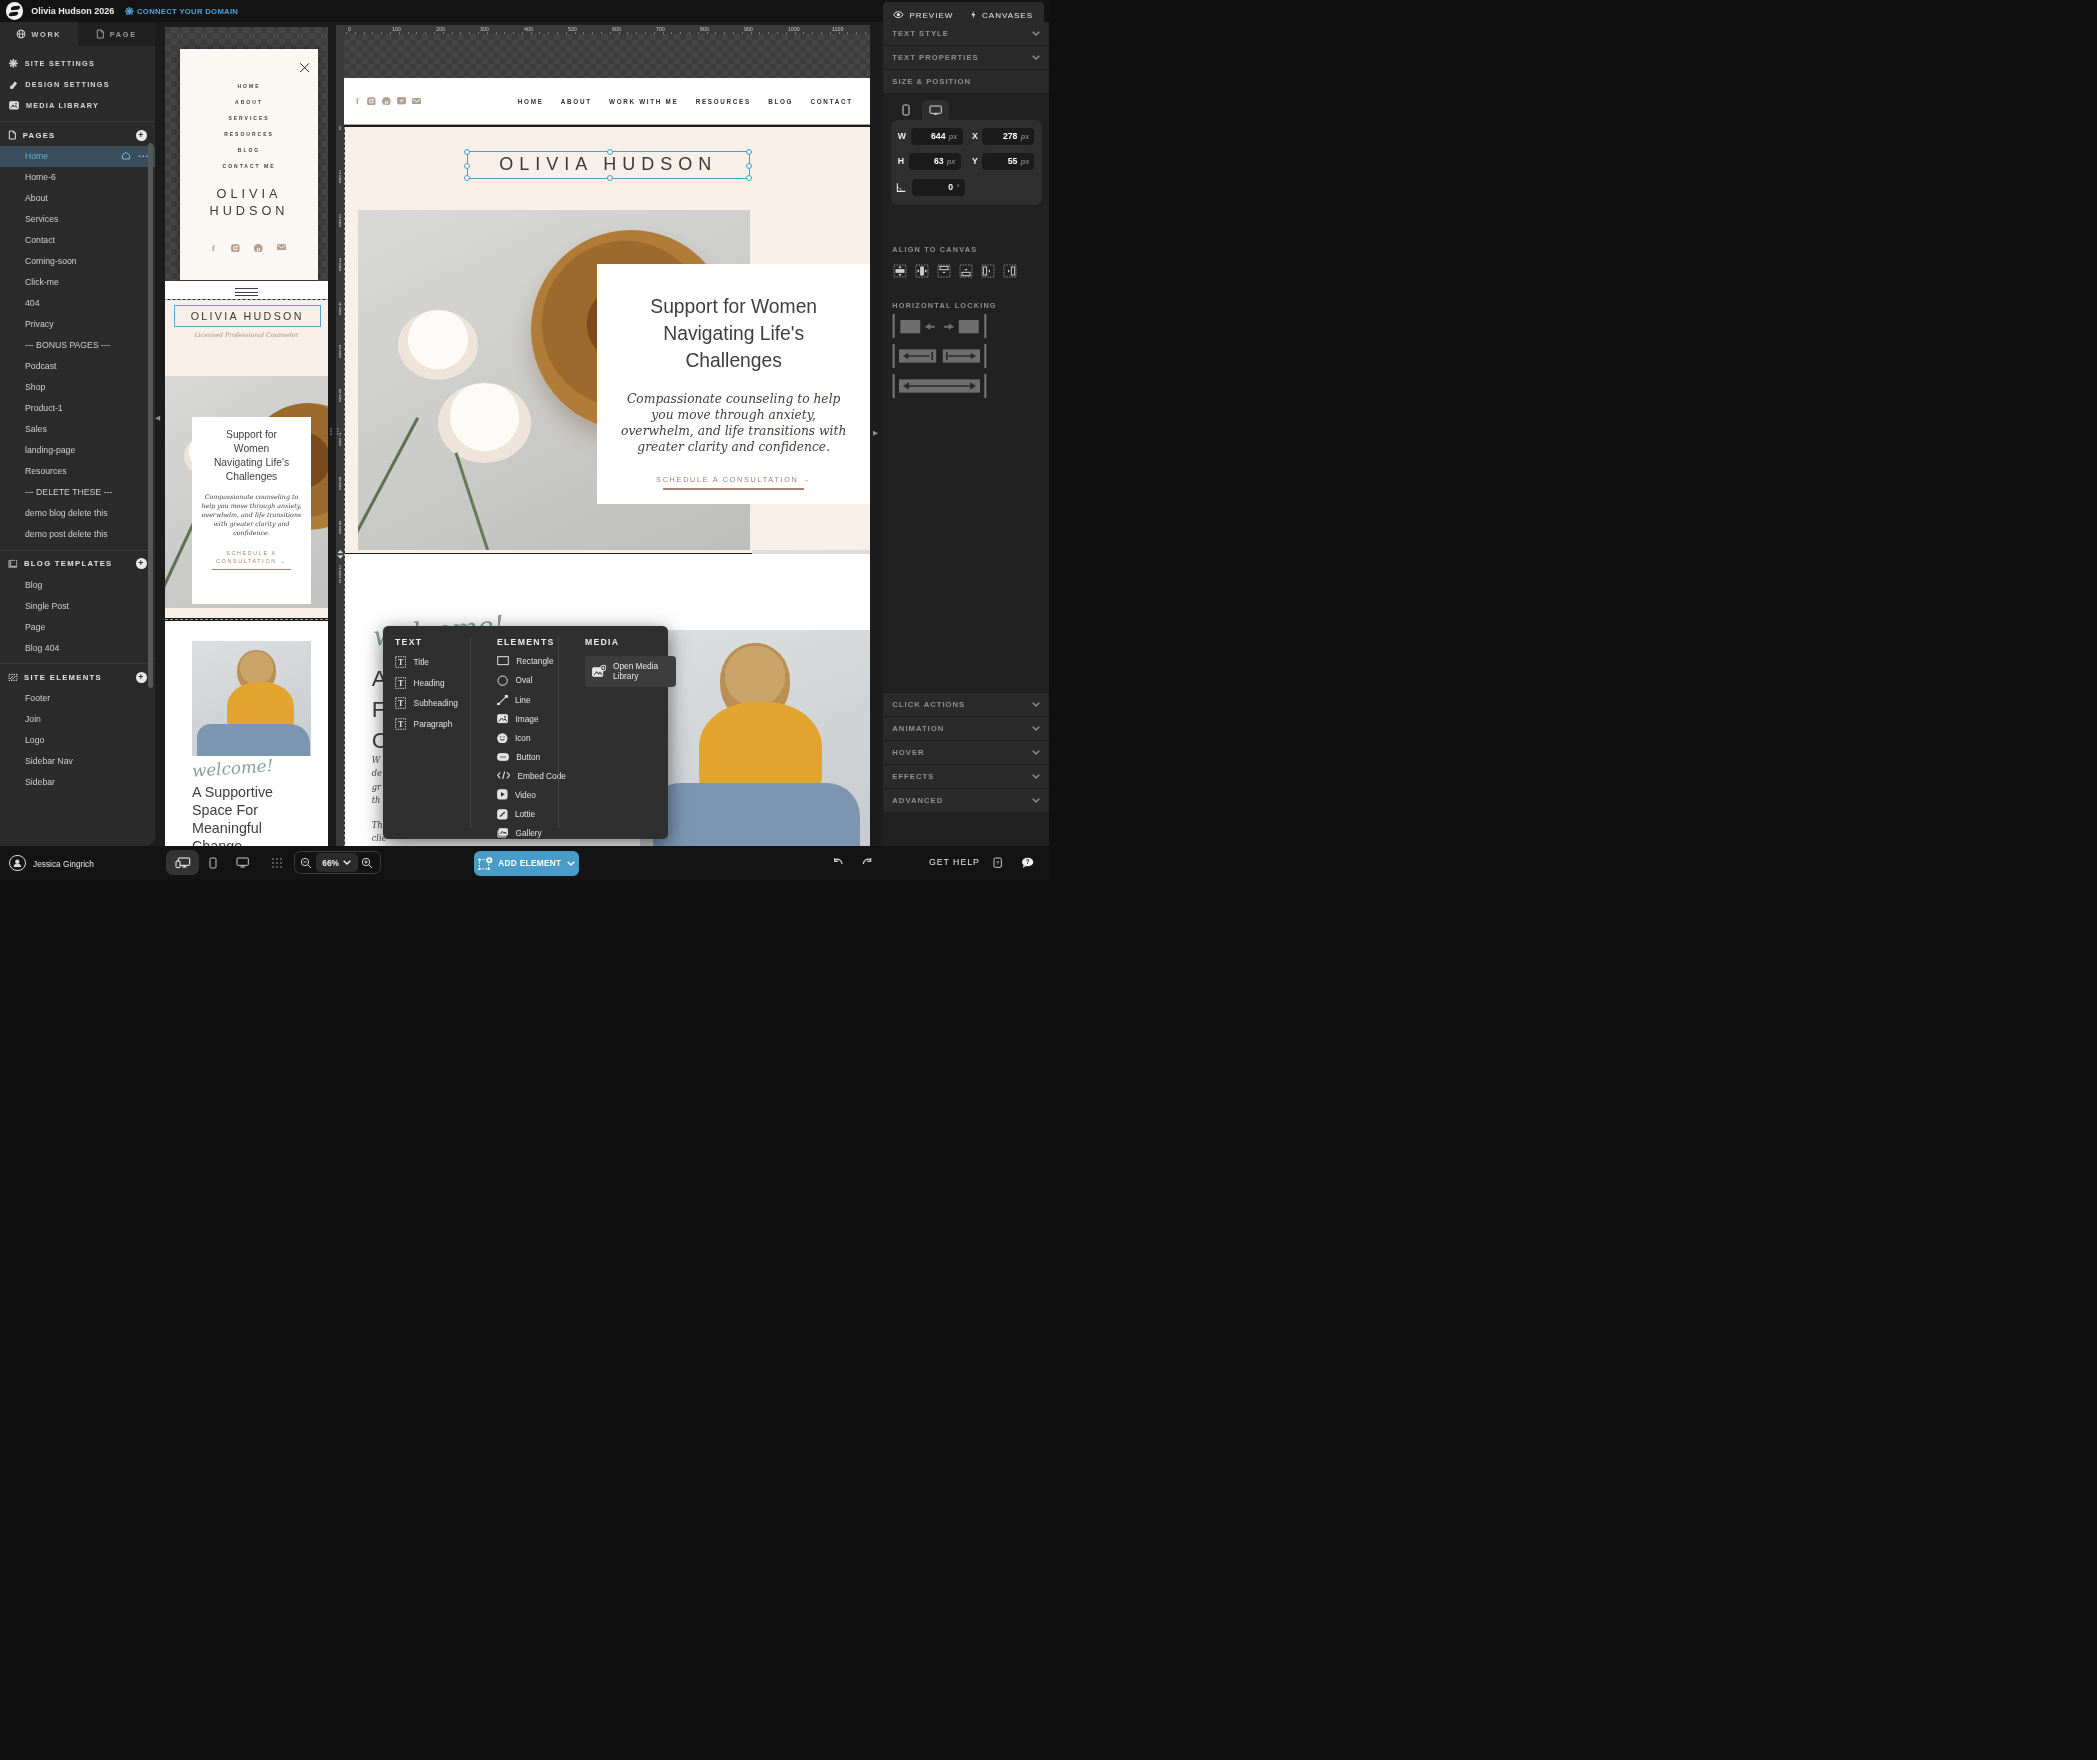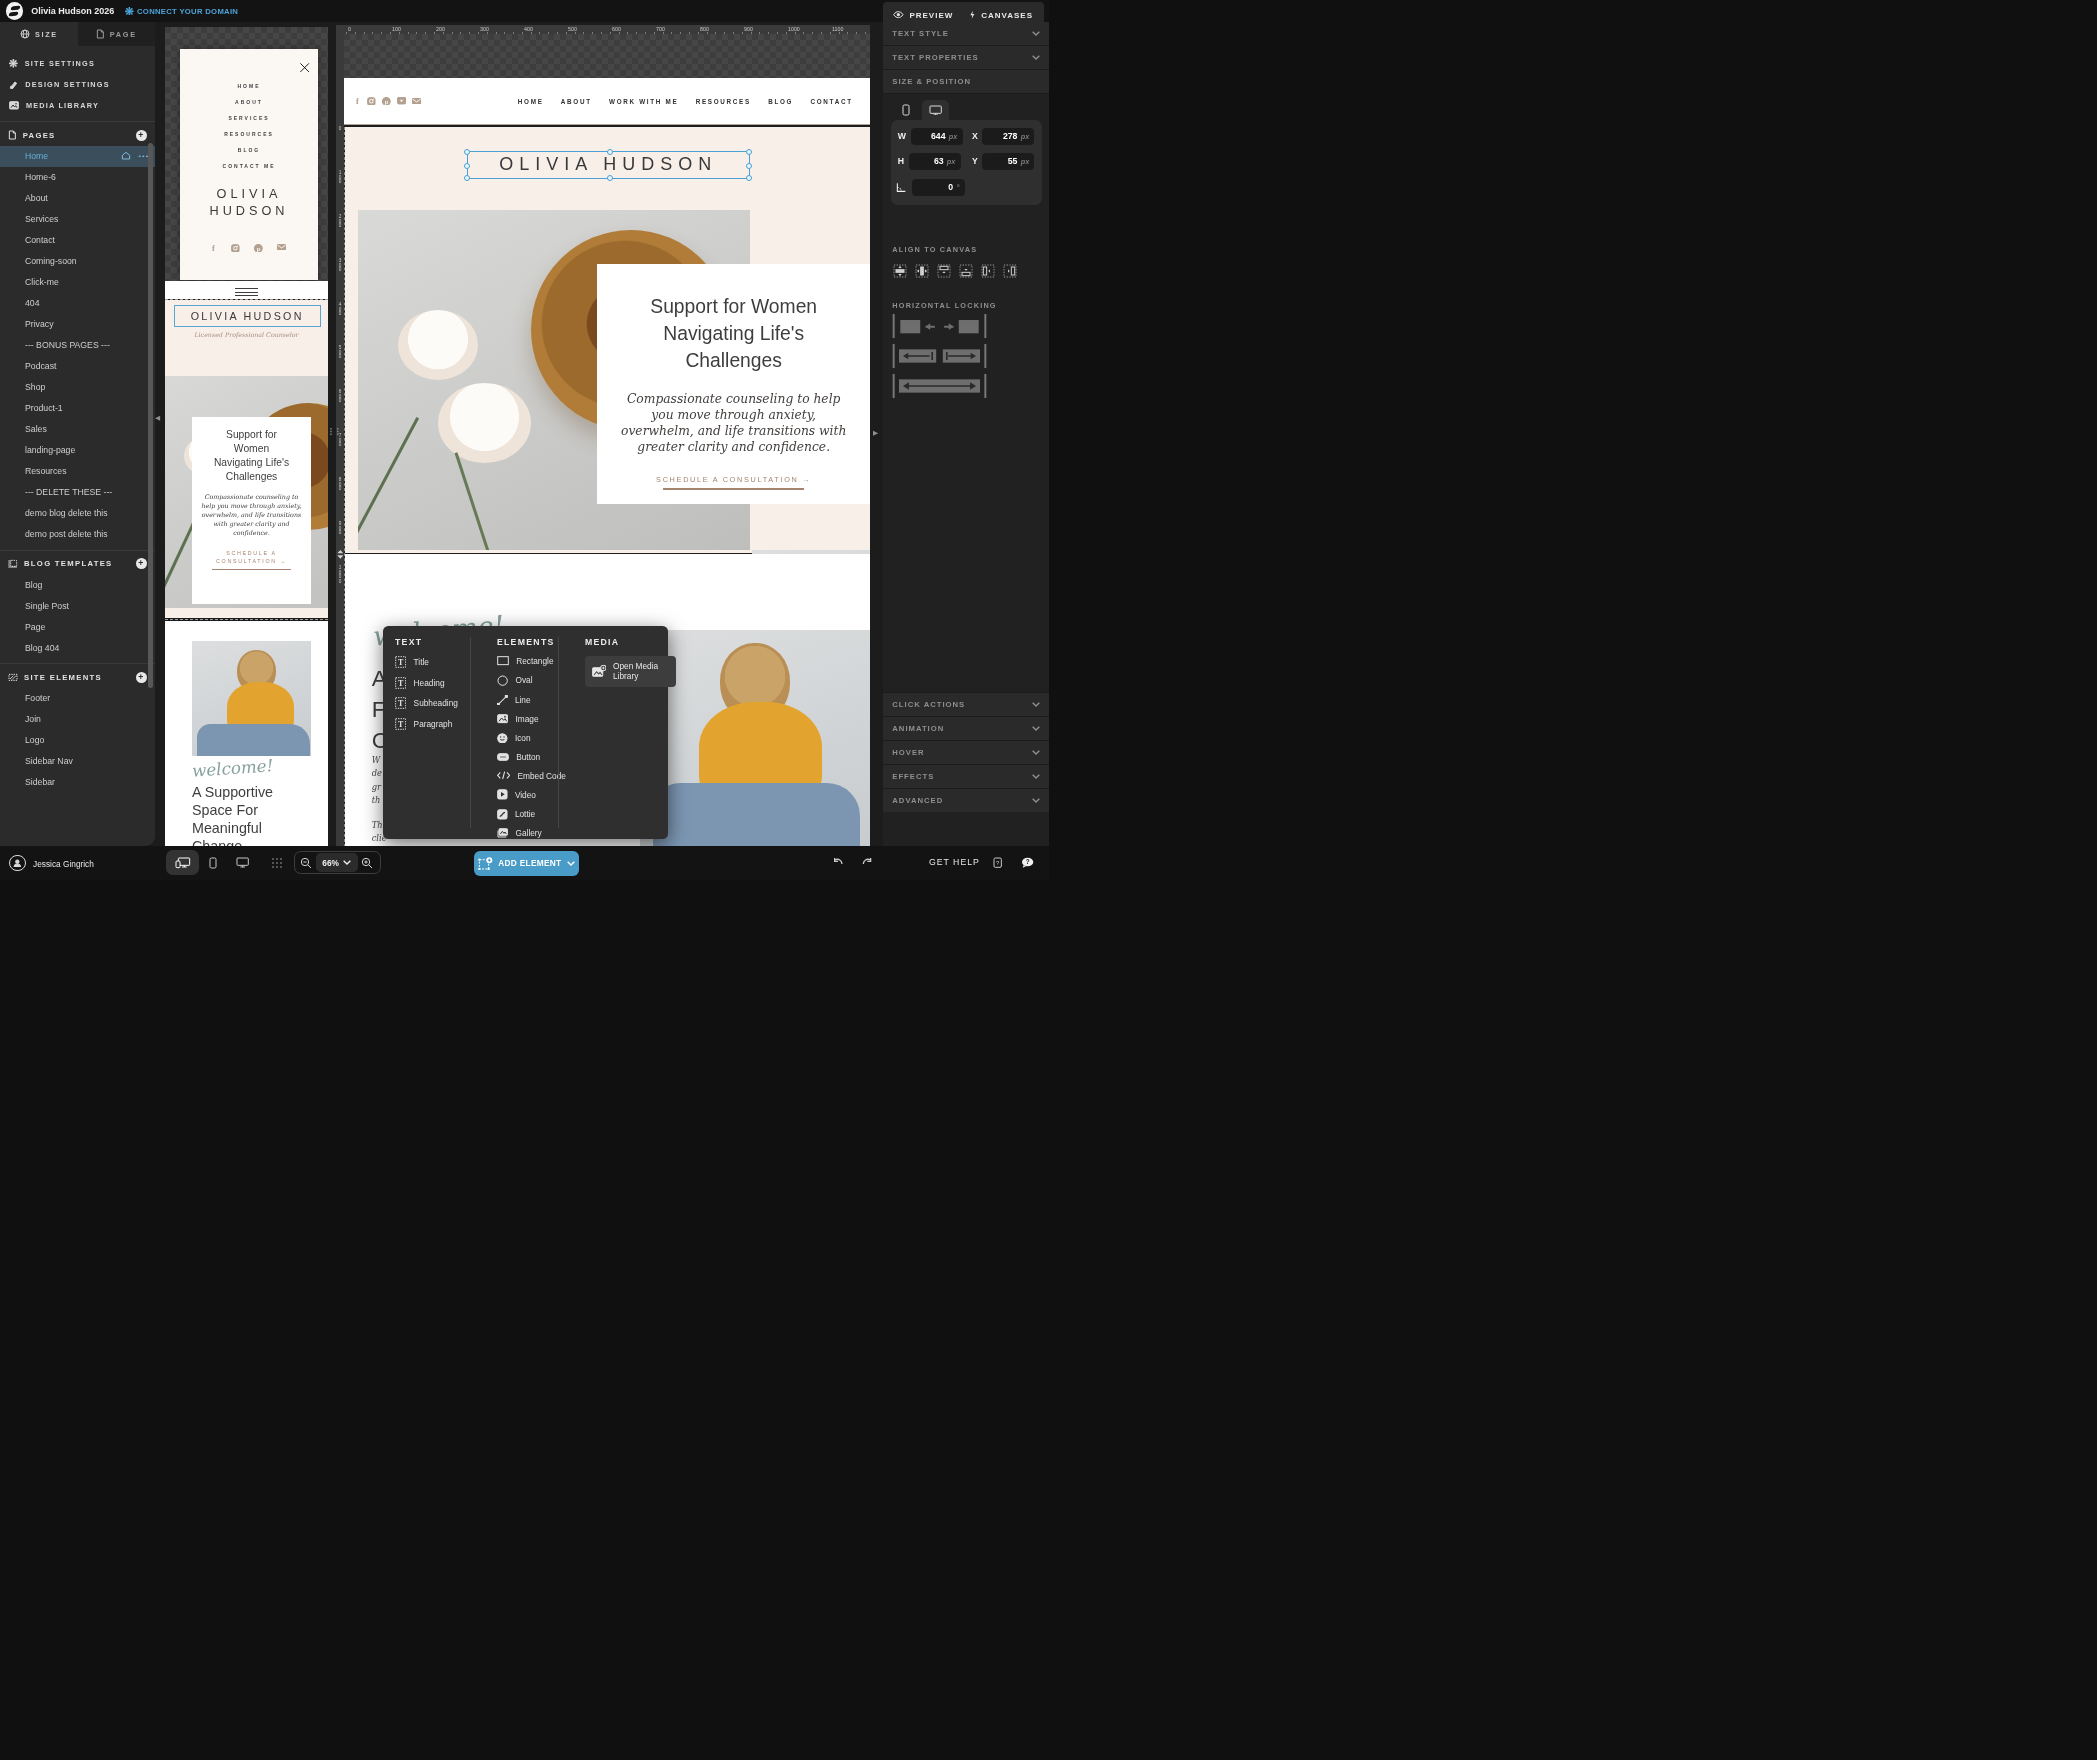--- a/index.html
+++ b/index.html
@@ -10,21 +10,21 @@
   svg { display:block; }
 
   
   .topbar { position:absolute; left:0; top:0; width:1049px; height:22px; background:#131313; display:flex; align-items:center; z-index:40; }
   .logo-circle { width:17.3px; height:17.3px; border-radius:50%; background:#f2f2f2; margin-left:6px; position:relative; overflow:hidden; }
   .logo-bar { position:absolute; width:8.7px; height:4px; background:#161616; border-radius:2px; }
   .logo-bar.b1 { left:5.3px; top:3.3px; transform:skewX(-18deg) rotate(-6deg); }
   .logo-bar.b2 { left:2.7px; top:9.3px; transform:skewX(-18deg) rotate(-6deg); }
   .app-title { color:#ececec; font-size:9px; font-weight:bold; margin-left:8px; }
   .connect { display:flex; align-items:center; gap:3.3px; margin-left:10.7px; color:#4da3d8; font-weight:bold; font-size:7.7px; letter-spacing:0.3px; cursor:pointer; }
-  .tb-btn { height:26px; border-radius:4px; background:#2a2a2a; color:#e9e9e9; display:flex; align-items:center; gap:5.3px; font-weight:bold; font-size:8px; letter-spacing:1px; padding:0 10.7px; position:absolute; top:2px; cursor:pointer; }
+  .tb-btn { height:26px; border-radius:4px; background:#2a2a2a; color:#e9e9e9; display:flex; align-items:center; gap:5.3px; font-weight:normal; font-size:8px; letter-spacing:1px; padding:0 10.7px; position:absolute; top:2px; cursor:pointer; }
   .tb-btn.preview { right:85px; }
   .tb-btn.publish { right:5.3px; }
 
   
   .sidebar { position:absolute; left:0; top:22px; width:155px; height:824px; background:#2b2b2b; border-bottom-right-radius:9.3px; z-index:30; }
   .side-tabs { display:flex; height:24px; }
   .side-tab { flex:1; display:flex; align-items:center; justify-content:center; gap:5.3px; color:#c9c9c9; font-size:7.3px; font-weight:bold; letter-spacing:1.7px; cursor:pointer; }
   .side-tab.inactive { background:#202020; color:#9a9a9a; }
   .side-menu { padding:6.7px 0 5.3px 0; border-bottom:0.7px solid #3a3a3a; }
   .side-menu-item { display:flex; align-items:center; gap:6.7px; padding:6px 9.3px; color:#d8d8d8; font-size:7.3px; font-weight:bold; letter-spacing:1.2px; cursor:pointer; }
@@ -157,21 +157,21 @@
   <div class="sidebar">
     <div class="side-tabs" id="side-tabs">
         <div class="side-tab ">
           <span>
             <svg width="10" height="10" viewBox="0 0 15 15" fill="none" stroke="currentColor" stroke-width="1.5">
               <circle cx="7.5" cy="7.5" r="6"></circle>
               <ellipse cx="7.5" cy="7.5" rx="2.8" ry="6"></ellipse>
               <line x1="1.5" y1="7.5" x2="13.5" y2="7.5"></line>
             </svg>
           </span>
-          <span>SIZE</span>
+          <span>WORK</span>
         </div>
         <div class="side-tab inactive">
           <span>
             <svg width="8.7" height="10" viewBox="0 0 13 15" fill="none" stroke="currentColor" stroke-width="1.5">
               <path d="M2 1.5h6l3 3v9H2z"></path>
               <path d="M8 1.5v3h3"></path>
             </svg>
           </span>
           <span>PAGE</span>
         </div>

